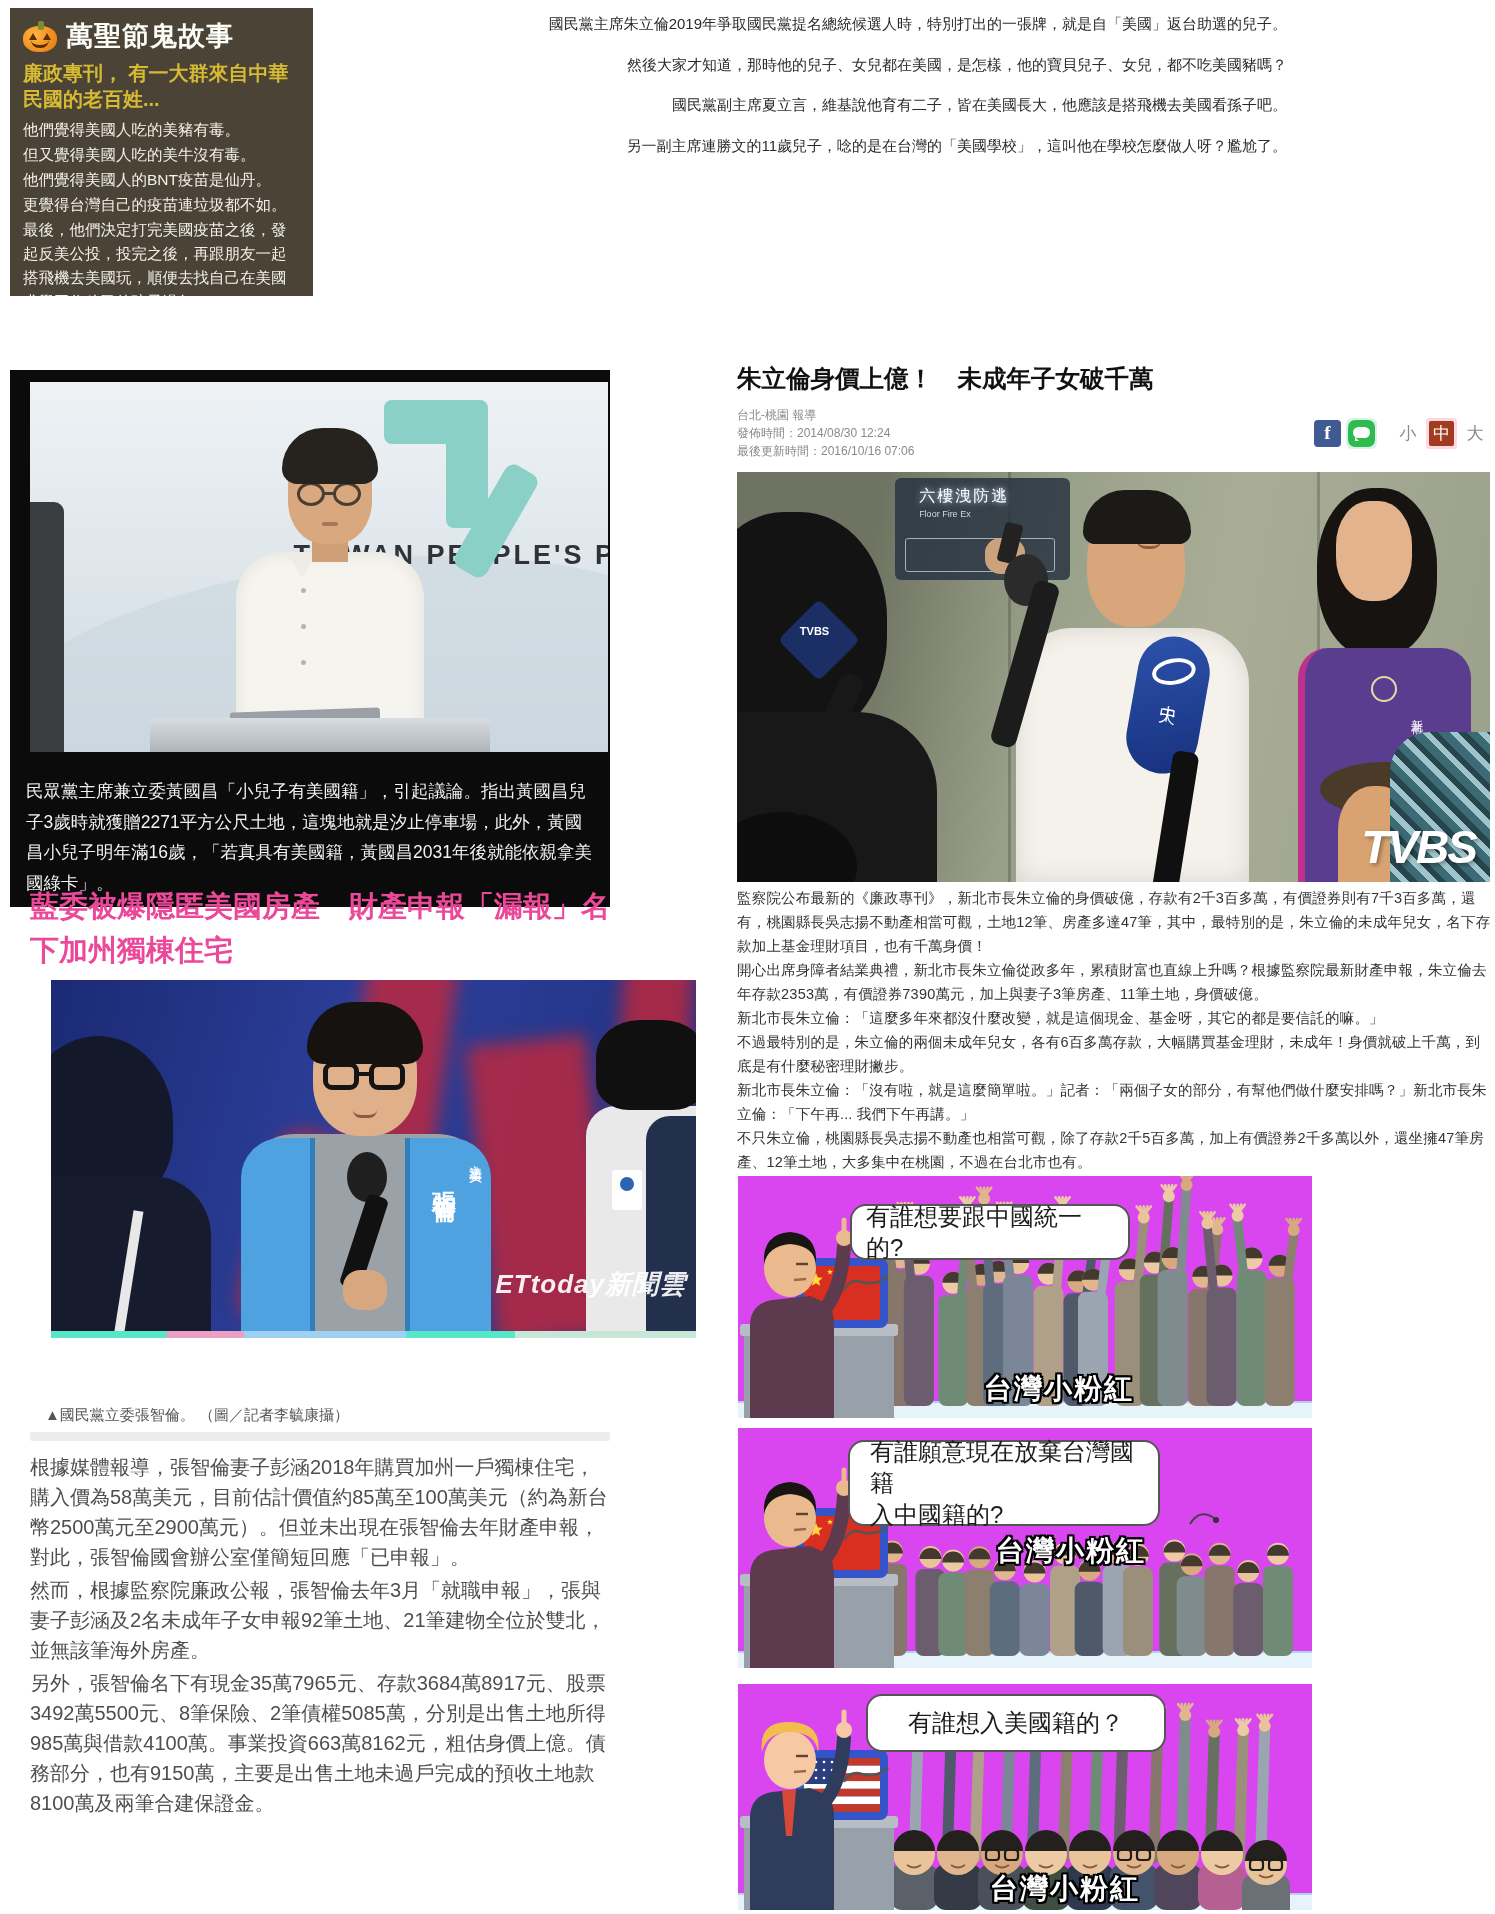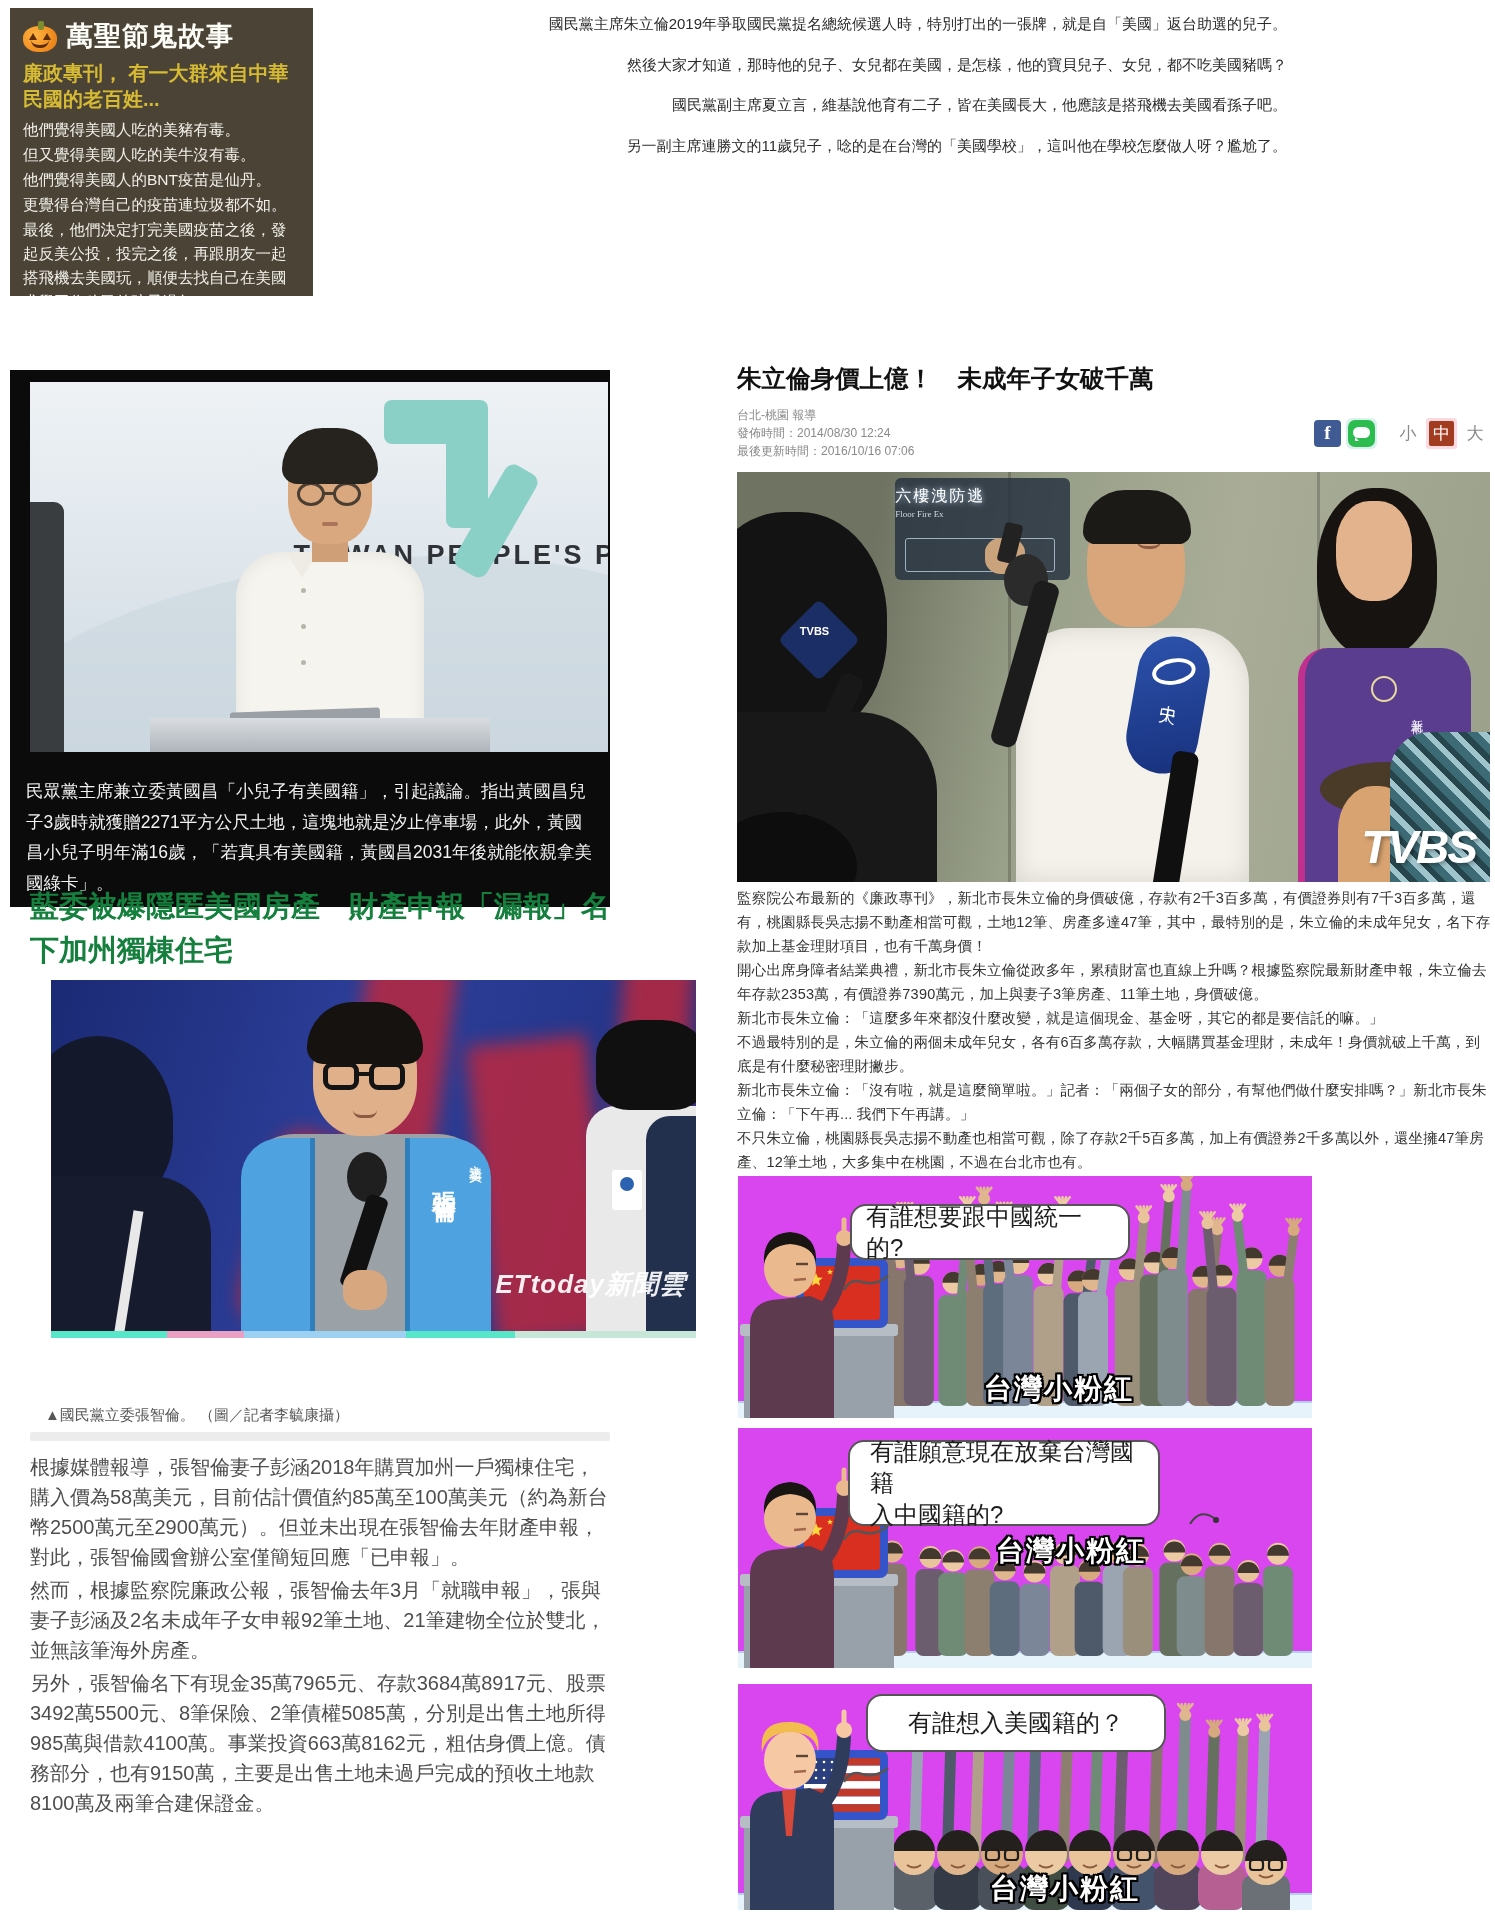--- a/index.html
+++ b/index.html
@@ -58,21 +58,21 @@
   .tpp-btn{position:absolute;left:93px;width:5px;height:5px;background:#b9b4a8;border-radius:50%;}
   .tpp-podium{position:absolute;left:120px;bottom:0;width:340px;height:34px;
       background:linear-gradient(180deg,#d9dde1,#aeb4ba);}
   .tpp-laptop{position:absolute;left:200px;bottom:30px;width:150px;height:12px;background:#9aa0a6;
       border-radius:3px;transform:rotate(-2deg);}
   .tpp-caption{position:absolute;left:0;right:0;top:392px;padding:14px 16px;color:#f2f2f2;
       font-size:17.5px;line-height:1.75;}
 
   
   .la-headline{position:absolute;left:30px;top:885px;width:580px;font-size:29px;font-weight:bold;
-      color:#15803d;line-height:1.5;}
+      color:#ec4899;line-height:1.5;}
   .zh-photo{position:absolute;left:51px;top:980px;width:645px;height:358px;overflow:hidden;
       background:linear-gradient(105deg,#1b2a74,#2c3f9a 45%,#20307f);}
   .zh-red{position:absolute;inset:0;filter:blur(9px);}
   .zh-red div{position:absolute;background:#c4273a;opacity:.8;}
   .zr1{left:300px;top:-20px;width:90px;height:260px;transform:rotate(8deg);}
   .zr2{left:430px;top:60px;width:120px;height:300px;transform:rotate(-6deg);}
   .zr3{left:560px;top:-30px;width:70px;height:420px;transform:rotate(4deg);}
   .zr4{left:205px;top:150px;width:70px;height:200px;transform:rotate(14deg);border-radius:30px;}
   .zh-sil{position:absolute;left:-28px;top:56px;width:150px;height:170px;background:#14182b;border-radius:50% 50% 40% 40%;}
   .zh-silbody{position:absolute;left:-40px;top:196px;width:200px;height:230px;background:#171b2e;border-radius:30px 60px 0 0;}
@@ -119,21 +119,21 @@
   .sh-line .lt{position:absolute;left:7px;top:17px;width:0;height:0;border-left:4px solid #fff;border-top:4px solid transparent;}
   .fs-gap{width:8px;}
   .fs-btn{width:26px;height:26px;font-size:17px;color:#8a8a8a;background:#fff;text-align:center;line-height:26px;}
   .fs-mid-wrap{background:#ffd9df;padding:3px;border-radius:3px;}
   .fs-mid{width:25px;height:25px;background:#a23c20;color:#fff;font-size:17px;text-align:center;line-height:25px;border-radius:2px;}
 
   .itv{position:absolute;left:737px;top:472px;width:753px;height:410px;overflow:hidden;
       background:linear-gradient(100deg,#6f7462 0 18%,#99a089 40%,#a9ad98 62%,#9aa089);}
   .itv-seam{position:absolute;top:0;bottom:0;width:3px;background:rgba(40,40,30,.25);}
   .itv-sign{position:absolute;left:21%;top:6px;width:175px;height:102px;background:rgba(40,52,66,.85);
-      border-radius:6px;color:#fff;padding:8px 0;font-family:Liberation Serif, serif;}
+      border-radius:6px;color:#fff;padding:8px 24px;}
   .itv-sign .s1{font-size:16px;letter-spacing:2px;text-shadow:0 0 6px #cfe3ff;}
   .itv-sign .s2{font-size:9px;color:#cfd9e4;margin-top:2px;}
   .itv-sign .map{position:absolute;left:10px;bottom:8px;width:150px;height:34px;border:1px solid #9fb2c4;border-radius:3px;}
   .itv-silhead{position:absolute;left:-40px;top:40px;width:190px;height:230px;background:#131313;border-radius:46%;}
   .itv-silbody{position:absolute;left:-60px;top:240px;width:260px;height:200px;background:#181818;border-radius:40px 80px 0 0;}
   .itv-silhead2{position:absolute;left:-30px;bottom:-40px;width:150px;height:110px;background:#0d0d0d;border-radius:50%;}
   .itv-man-shirt{position:absolute;left:37%;bottom:0;width:31%;height:62%;background:#f4f2ea;
       border-radius:56px 56px 0 0;box-shadow:inset 0 0 26px rgba(0,0,0,.12);}
   .itv-man-head{position:absolute;left:46.5%;top:8%;width:98px;height:122px;background:#d8a67a;border-radius:44%;}
   .itv-man-hair{position:absolute;left:46%;top:4.5%;width:108px;height:54px;background:#1c1a17;border-radius:54px 54px 16px 16px;}

